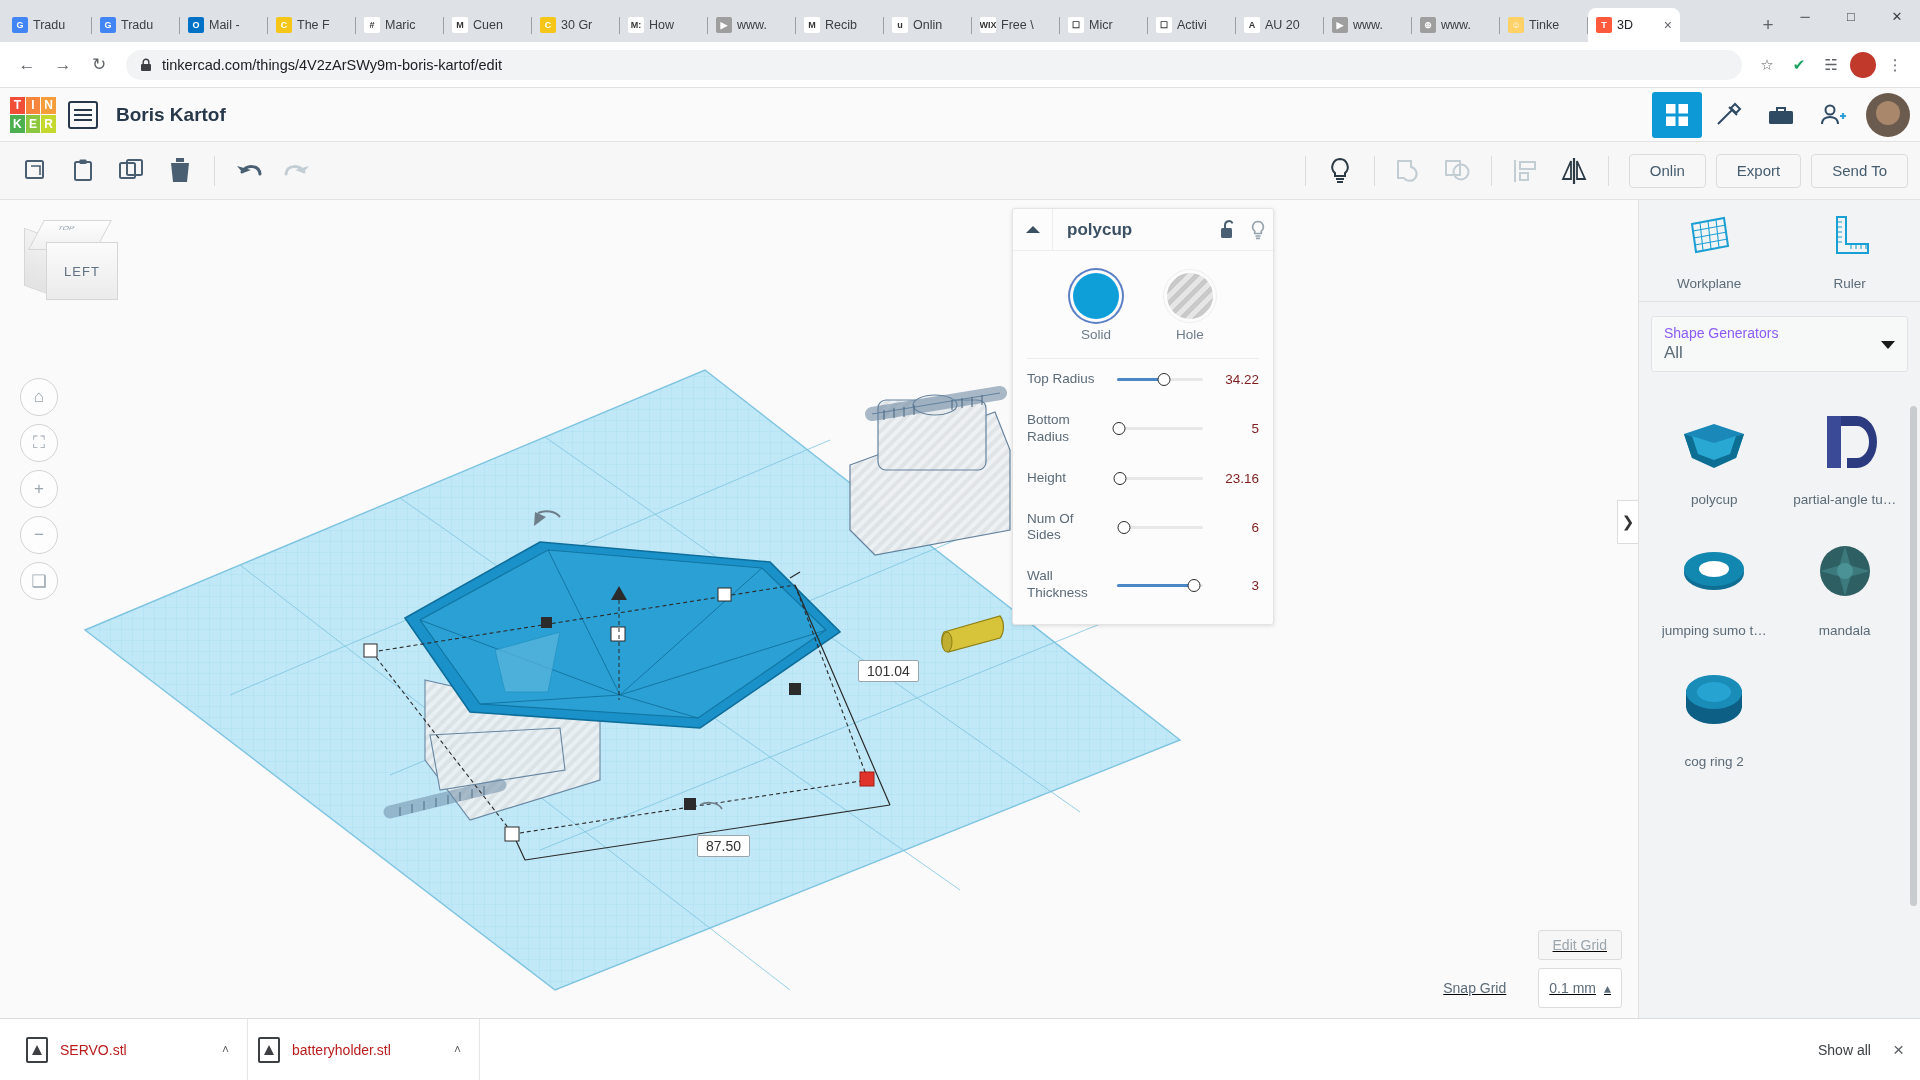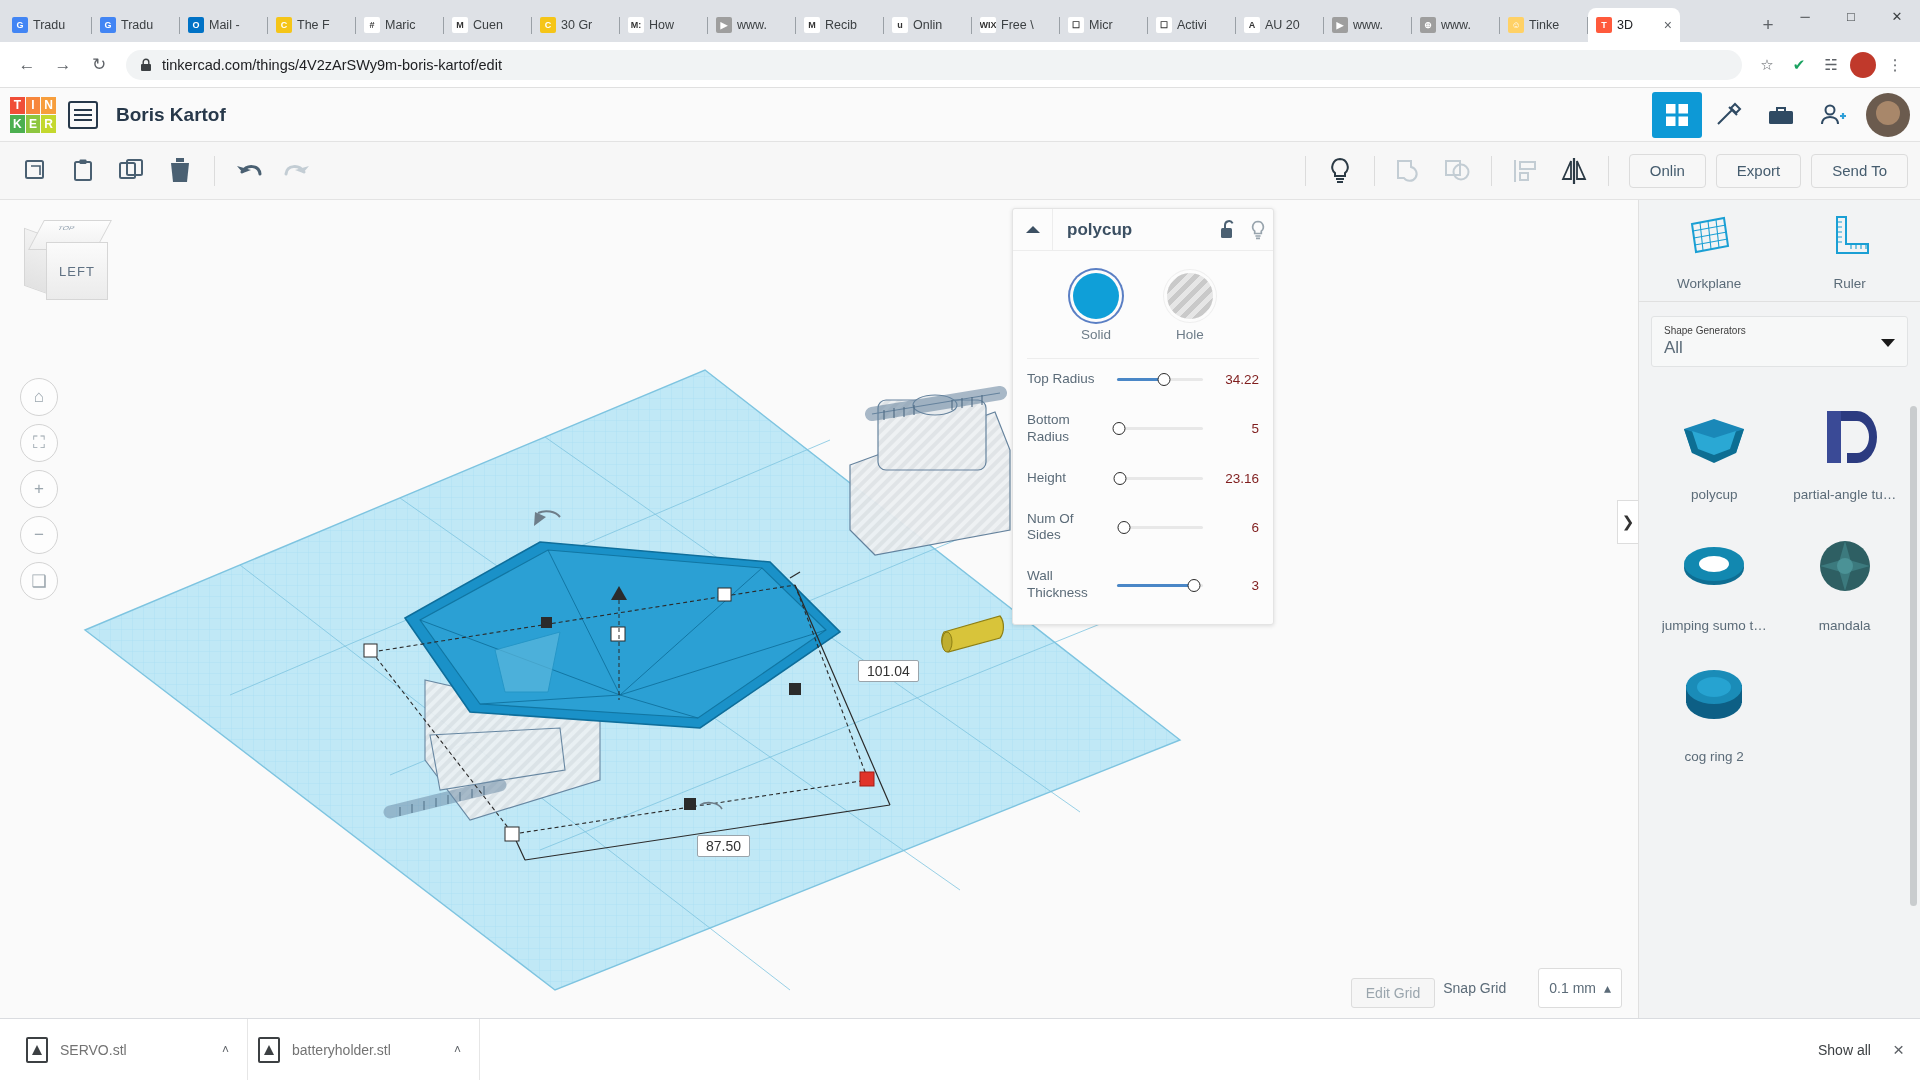--- a/index.html
+++ b/index.html
@@ -85,41 +85,41 @@
   
   .main { display:flex; height:calc(1080px - 42px - 46px - 54px - 58px - 62px); position:relative; }
 
   .canvas { flex:1; position:relative; background:#fafafa; overflow:hidden; }
 
   
   .viewcube { position:absolute; left:22px; top:20px; width:95px; height:88px; }
   .vc-top { position:absolute; left:14px; top:0; width:68px; height:30px;
     background:linear-gradient(#fdfdfd,#f0f0f0);
     transform:skewX(-28deg); border:1px solid #d6d6d6; }
-  .vc-front { position:absolute; left:24px; top:22px; width:62px; height:58px;
+  .vc-front { position:absolute; left:24px; top:22px; width:72px; height:58px;
     background:linear-gradient(#fbfbfb,#ebebeb); border:1px solid #d6d6d6;
     display:flex; align-items:center; justify-content:center;
     font-size:13px; color:#5f7183; letter-spacing:1px; }
   .vc-side { position:absolute; left:2px; top:12px; width:24px; height:58px;
     background:linear-gradient(#f2f2f2,#e2e2e2); border:1px solid #d6d6d6;
     transform:skewY(20deg); }
   .vc-toplabel { position:absolute; left:36px; top:4px; font-size:8px;
     color:#8f9ead; transform:skewX(-28deg) scaleY(.7); }
 
   .navbtns { position:absolute; left:20px; top:178px; display:flex;
     flex-direction:column; gap:8px; }
   .navcircle { width:38px; height:38px; border-radius:50%;
     border:1px solid #d4d4d4; background:rgba(255,255,255,.5);
     display:flex; align-items:center; justify-content:center;
     color:#9aa5ad; font-size:17px; }
   .wp-label { position:absolute; background:#fff; border:1px solid #9aa4ab;
     border-radius:2px; padding:2px 8px; font-size:14px; color:#333; }
 
   .canvas-bottom { position:absolute; right:16px; bottom:10px;
-    display:flex; flex-direction:row; align-items:flex-end; gap:8px; }
+    display:flex; flex-direction:column; align-items:flex-end; gap:8px;text-decoration:underline; }
   .editgrid { border:1px solid #dcdcdc; background:#f6f6f6; color:#9aa5ad;
     font-size:14px; padding:6px 14px; border-radius:3px; }
   .snaprow { display:flex; align-items:center; gap:10px; font-size:14px;
     color:#5b6b78; }
   .snapsel { border:1px solid #dcdcdc; background:#fff; padding:11px 10px;
     border-radius:3px; display:flex; gap:8px; align-items:center;margin-left:22px; }
 
   
   .props { position:absolute; left:1012px; top:8px; width:262px;
     background:#fcfcfc; border:1px solid #e4e4e4; border-radius:3px;
@@ -157,21 +157,21 @@
     font-size:15px; color:#333; }
 
   
   .sidebar { width:282px; background:#f2f3f4; border-left:1px solid #e0e0e0;
     display:flex; flex-direction:column; position:relative; }
   .sb-tools { display:flex; padding:14px 0 10px; border-bottom:1px solid #e0e0e0; }
   .sb-tool { flex:1; display:flex; flex-direction:column; align-items:center; gap:20px; }
   .sb-tool-label { font-size:13.5px; color:#5b6b78; }
   .sb-select { margin:14px 12px 8px; background:#f7f8f8; border:1px solid #e1e3e4;
     border-radius:3px; padding:8px 12px; position:relative; }
-  .sb-select-cap { font-size:10px; color:#404040; }
+  .sb-select-cap { font-size:14px; color:#8b5cf6; }
   .sb-select-val { font-size:17px; color:#5b6b78; margin-top:2px; }
   .sb-caret { position:absolute; right:12px; top:50%; margin-top:-3px;
     width:0; height:0; border-left:7px solid transparent;
     border-right:7px solid transparent; border-top:8px solid #1a1a1a; }
   .sb-grid { flex:1; display:grid; grid-template-columns:1fr 1fr;
     gap:0; padding:6px 10px 0; overflow:hidden; align-content:start; }
   .sb-cell { display:flex; flex-direction:column; align-items:center;
     justify-content:flex-start; padding:18px 4px 10px; gap:10px; }
   .sb-thumb { width:88px; height:78px; display:flex; align-items:center;
     justify-content:center; }
@@ -181,21 +181,21 @@
     background:#c9ccce; border-radius:4px; }
 
   
   .downloads { height:62px; background:#fff; border-top:1px solid #dadce0;
     display:flex; align-items:center; padding:0 16px; gap:0; }
   .dl-item { display:flex; align-items:center; gap:12px; padding:0 18px 0 10px;
     height:62px; border-right:1px solid #e6e6e6; }
   .dl-ico { width:22px; height:26px; border:2px solid #3c4043; border-radius:2px;
     display:flex; align-items:center; justify-content:center; font-size:11px;
     color:#3c4043; }
-  .dl-name { font-size:14px; color:#737373; min-width:150px; }
+  .dl-name { font-size:14px; color:#b91c1c; min-width:150px; }
   .dl-caret { color:#5f6368; font-size:12px; }
   .dl-right { margin-left:auto; display:flex; align-items:center; gap:22px; }
   .showall { font-size:14px; color:#3c4043;margin-left:32px; }
   .dl-close { font-size:19px; color:#5f6368; }
 </style>
 </head>
 <body>
 
 <div class="browser-top">
   <div class="tabstrip" id="tablist">

